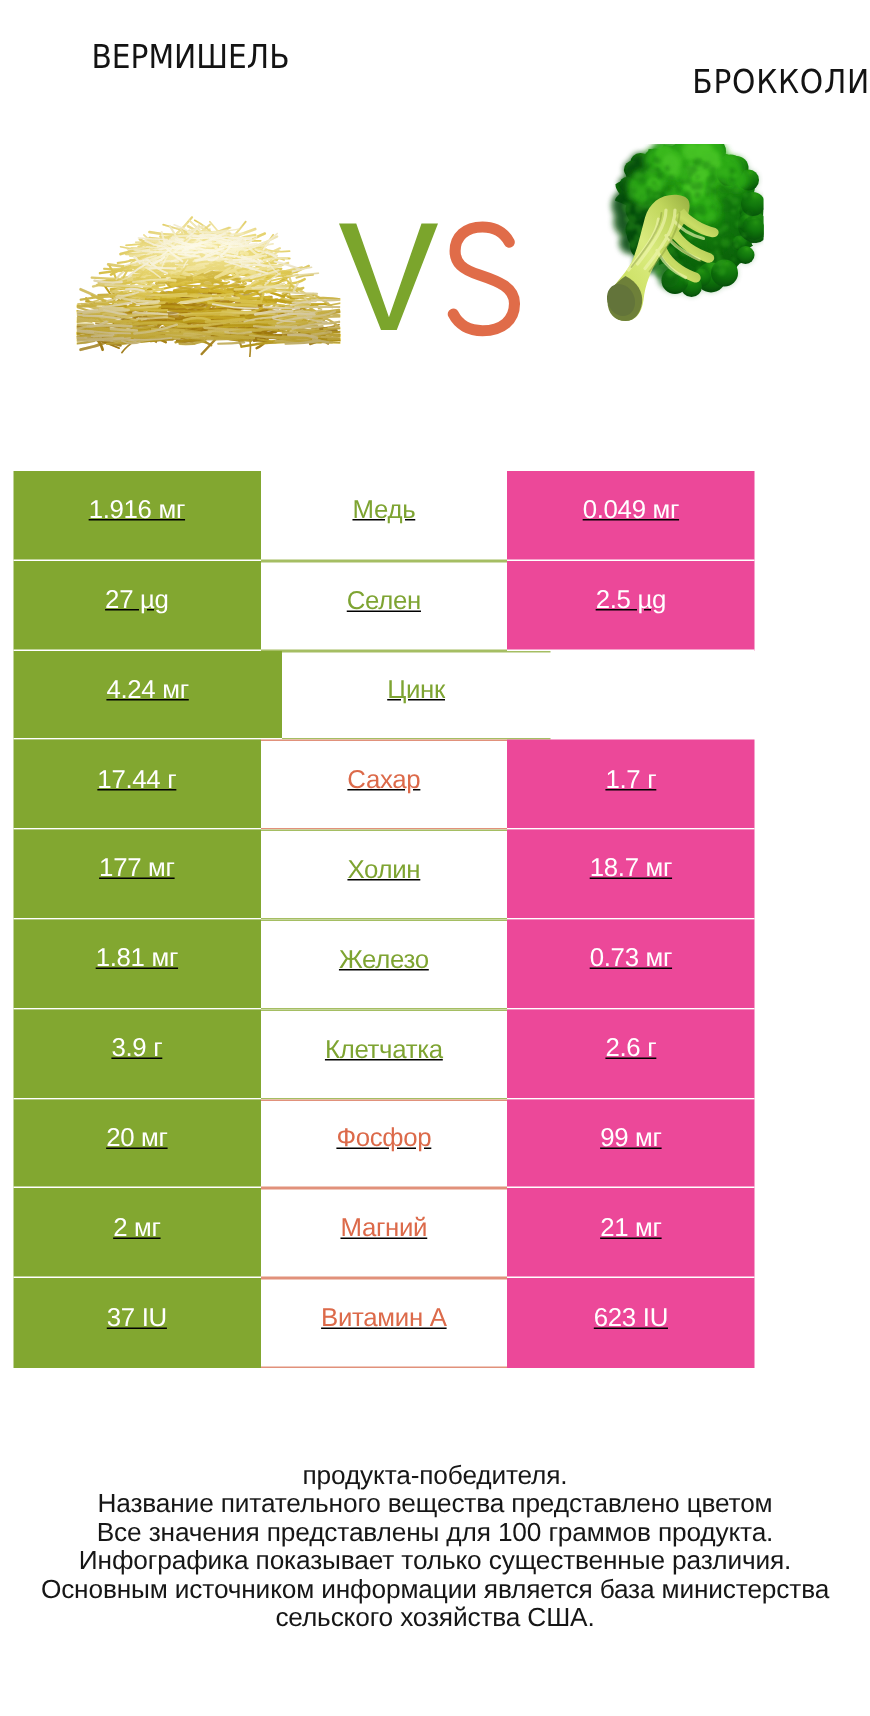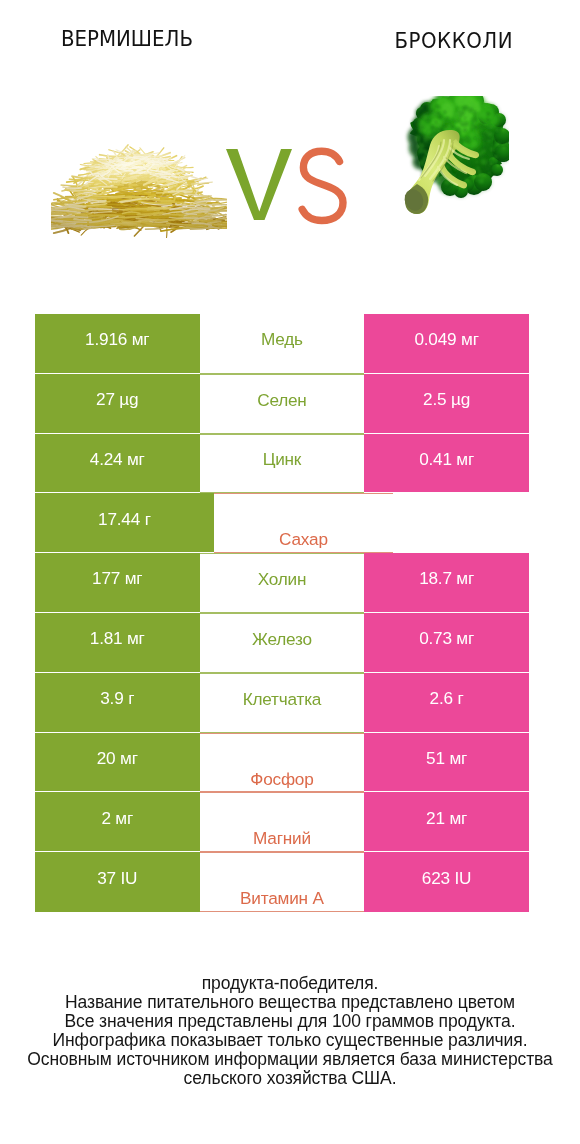--- a/index.html
+++ b/index.html
@@ -9,43 +9,43 @@
 
   
   .hdr { position: absolute; left: 0; top: 0; width: 580px; height: 300px; }
 
   .title { position: absolute; font-family: "DejaVu Sans", sans-serif;
            font-stretch: condensed;
            font-size: 22px; line-height: 30px;
            font-weight: 400; color: #131313; white-space: nowrap;
            text-transform: uppercase; }
   .title-l { left: 0;   top: 23.5px; width: 254px; text-align: center; letter-spacing: 0px; }
-  .title-r { left: 327px; top: 26px; width: 253px; text-align: center; letter-spacing: 0.5px;
+  .title-r { left: 327px; top: 41px; width: 253px; text-align: right; letter-spacing: 0.5px;
              text-indent: 0.5px; }
 
   .vs { position: absolute; left: 222px; top: 146px; width: 130px; height: 104px; }
   .vs svg { display: block; }
 
   .img-l { position: absolute; left: 51px; top: 140px; width: 176px; height: 98px; }
   .img-l svg { display: block; width: 176px; height: 98px; }
   .img-r { position: absolute; left: 400px; top: 96px; width: 109px; height: 121px; }
   .img-r svg { display: block; width: 109px; height: 121px; }
 
   
-  .tbl { position: absolute; left: 35px; top: 314px; width: 494px; }
+  .tbl { position: absolute; left: 9px; top: 314px; width: 494px; text-decoration: underline; }
   .row { display: flex; height: 59.8px; }
   .cell { width: 179px; display: flex; align-items: center; justify-content: center;
           font-size: 17.2px; font-weight: 400; letter-spacing: -0.2px;
           text-indent: -0.2px; line-height: 1; }
   .cell > span { display: block; position: relative; top: -3.5px; }
   .cl { color: #ffffff; background: #82A730; }
   .cr { color: #ffffff; background: #ec4899; }
   .cm { background: #ffffff; }
   .cm.win-green  { color: #7EA432; border-top: 1px solid #A5BE63; border-bottom: 1px solid #A5BE63; }
-  .cm.win-orange { color: #DC6A4A; border-top: 1px solid #E1917B; border-bottom: 1px solid #E1917B; align-items: flex-end; }
+  .cm.win-orange { color: #DC6A4A; border-top: 1px solid #E1917B; border-bottom: 1px solid #E1917B; }
   .row:not(:last-child) .cl,
   .row:not(:last-child) .cr { border-bottom: 1.7px solid #ffffff; }
   .row:first-child .cm { border-top: none; justify-content: center; }
 
   
   .foot { position: absolute; left: 0; top: 974px; width: 580px; text-align: center;
           font-size: 17.5px; line-height: 19px; letter-spacing: -0.1px;
           color: #161616; white-space: nowrap; }
 </style>
 </head>
@@ -1139,31 +1139,31 @@
           <span>2.5 µg</span>
         </div>
       </div>
       <div class="row">
         <div class="cell cl">
           <span>4.24 мг</span>
         </div>
         <div class="cell cm win-green">
           <span>Цинк</span>
         </div>
-        <div class="cell cr">
-          <span>0.41 мг</span>
-        </div>
       </div>
       <div class="row">
         <div class="cell cl">
           <span>17.44 г</span>
         </div>
         <div class="cell cm win-orange">
           <span>Сахар</span>
         </div>
+        <div class="cell cr">
+          <span>1.7 г</span>
+        </div>
       </div>
       <div class="row">
         <div class="cell cl">
           <span>177 мг</span>
         </div>
         <div class="cell cm win-green">
           <span>Холин</span>
         </div>
         <div class="cell cr">
           <span>18.7 мг</span>
@@ -1192,21 +1192,21 @@
         </div>
       </div>
       <div class="row">
         <div class="cell cl">
           <span>20 мг</span>
         </div>
         <div class="cell cm win-orange">
           <span>Фосфор</span>
         </div>
         <div class="cell cr">
-          <span>51 мг</span>
+          <span>99 мг</span>
         </div>
       </div>
       <div class="row">
         <div class="cell cl">
           <span>2 мг</span>
         </div>
         <div class="cell cm win-orange">
           <span>Магний</span>
         </div>
         <div class="cell cr">

